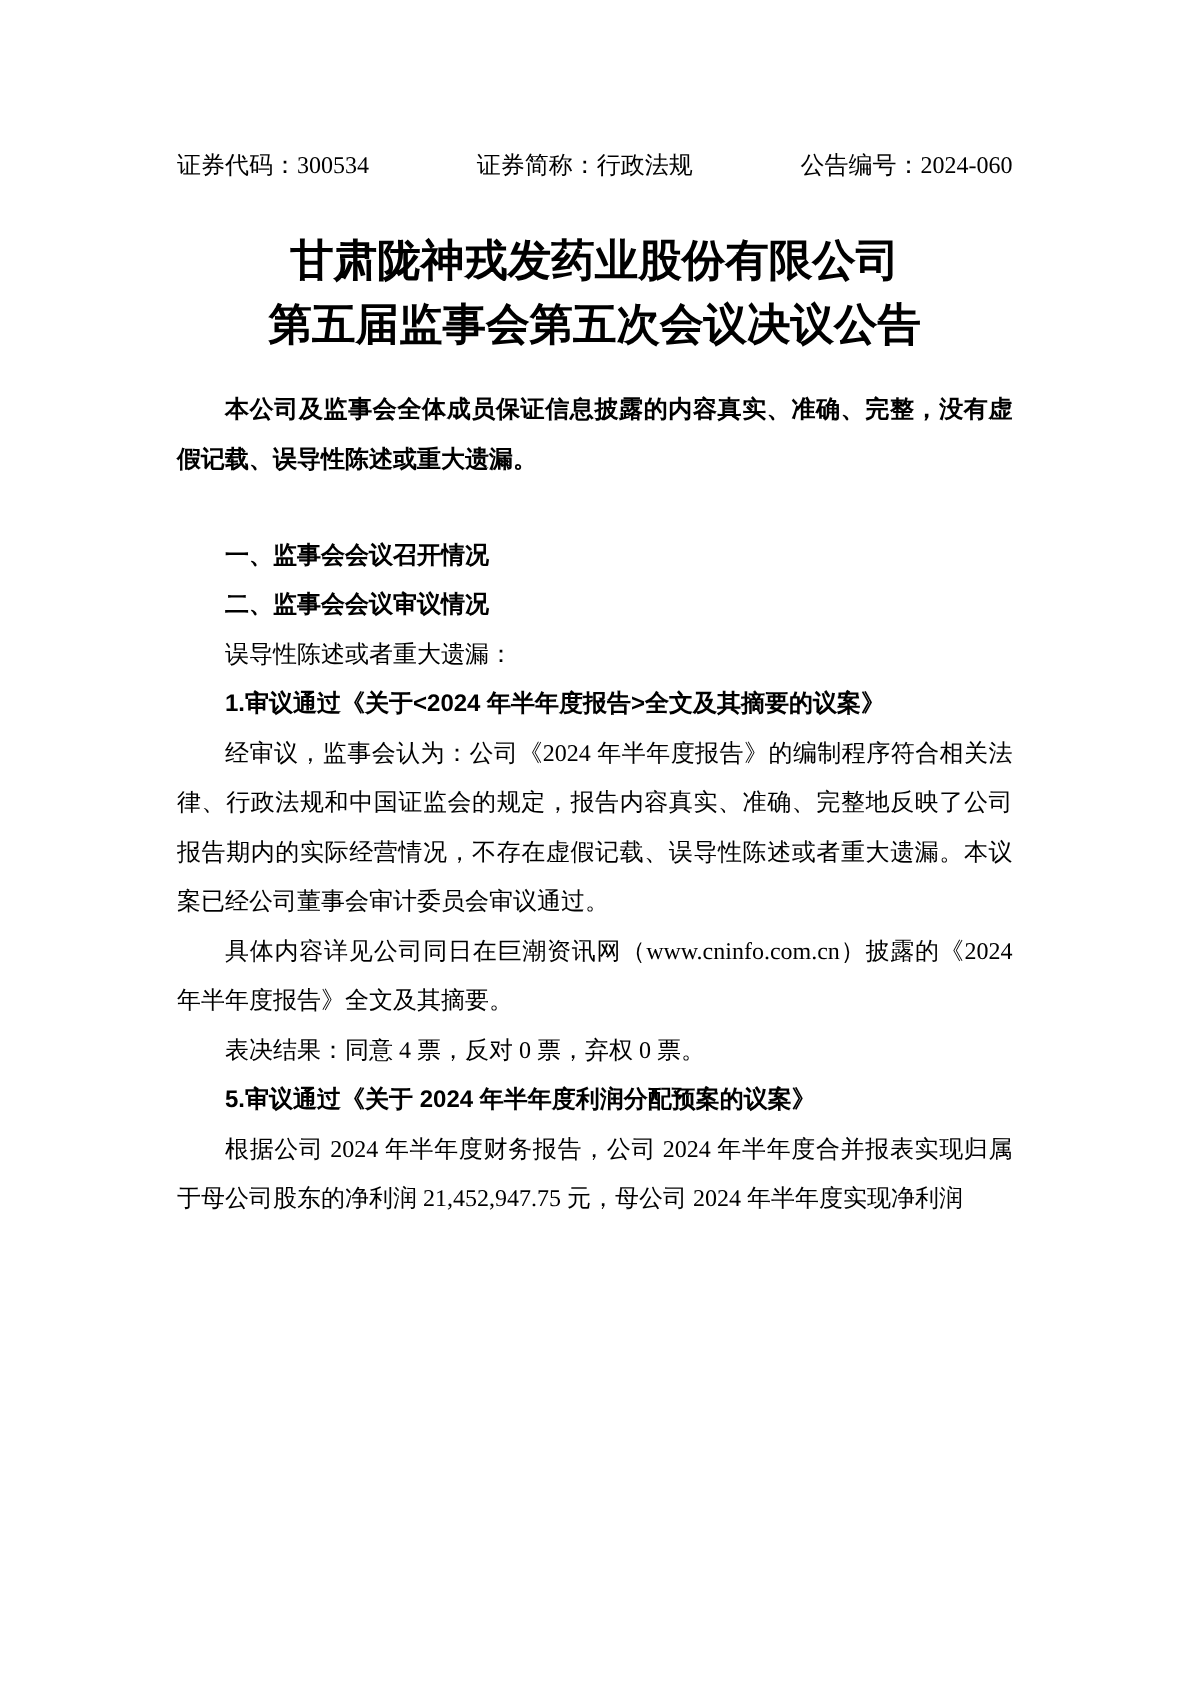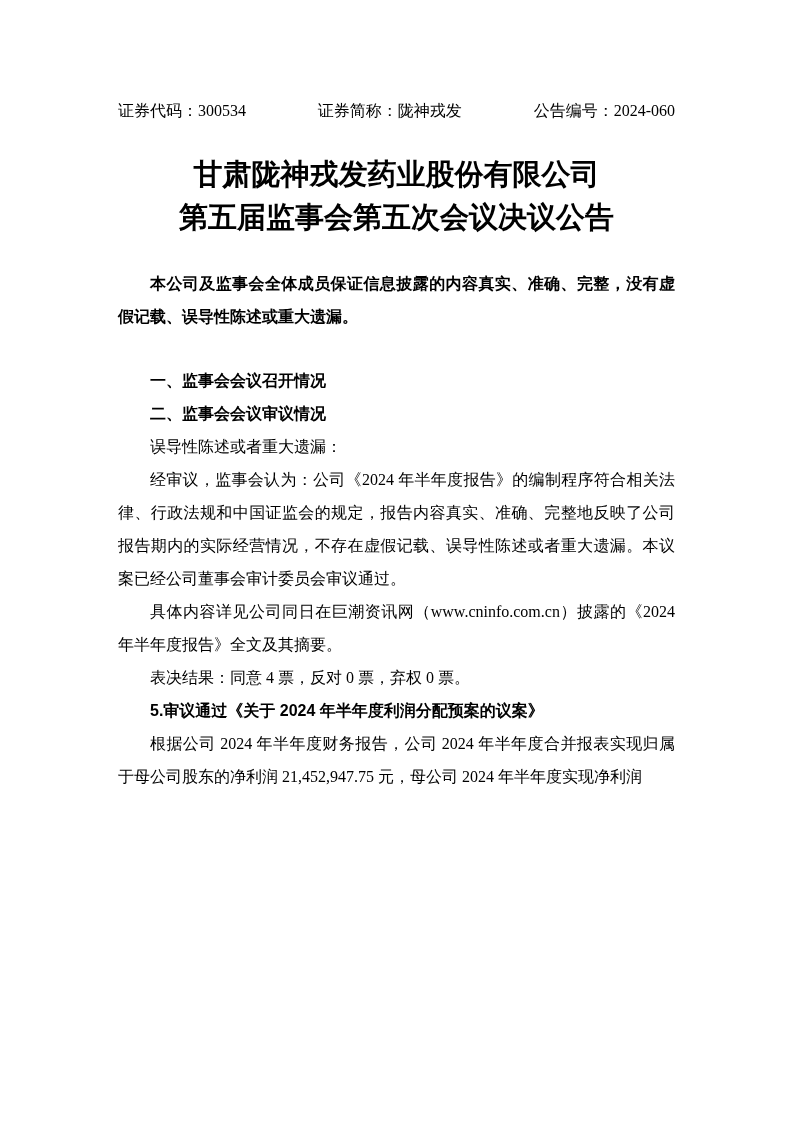--- a/index.html
+++ b/index.html
@@ -37,44 +37,45 @@
     font-size: 16px;
     line-height: 33px;
     text-align: justify;
     text-indent: 2em;
     word-break: break-all;
   }
   .para.bold {
     font-weight: bold;
     font-family: "Liberation Sans", "DejaVu Sans", sans-serif;
   }
-  .para.intro { margin-top: 28px; }
+  .para.intro { margin-top: 18px; }
   .para.gap-before { margin-top: 31px; }
 </style>
 </head>
 <body>
 
 <div class="page">
 
   <div class="header-row">
     <span>证券代码：300534</span>
-    <span>证券简称：陇神戎发</span>
+    <span>证券简称：行政法规</span>
     <span>公告编号：2024-060</span>
   </div>
 
   <h1 class="doc-title first">甘肃陇神戎发药业股份有限公司</h1>
   <h1 class="doc-title">第五届监事会第五次会议决议公告</h1>
 
   <p class="para bold intro">本公司及监事会全体成员保证信息披露的内容真实、准确、完整，没有虚假记载、误导性陈述或重大遗漏。</p>
 
   <p class="para bold gap-before">一、监事会会议召开情况</p>
 
   <p class="para bold">二、监事会会议审议情况</p>
   <p class="para">误导性陈述或者重大遗漏：</p>
 
+  <p class="para bold">1.审议通过《关于&lt;2024 年半年度报告&gt;全文及其摘要的议案》</p>
   <p class="para">经审议，监事会认为：公司《2024 年半年度报告》的编制程序符合相关法律、行政法规和中国证监会的规定，报告内容真实、准确、完整地反映了公司报告期内的实际经营情况，不存在虚假记载、误导性陈述或者重大遗漏。本议案已经公司董事会审计委员会审议通过。</p>
   <p class="para">具体内容详见公司同日在巨潮资讯网（www.cninfo.com.cn）披露的《2024 年半年度报告》全文及其摘要。</p>
   <p class="para">表决结果：同意 4 票，反对 0 票，弃权 0 票。</p>
 
   <p class="para bold">5.审议通过《关于 2024 年半年度利润分配预案的议案》</p>
   <p class="para">根据公司 2024 年半年度财务报告，公司 2024 年半年度合并报表实现归属于母公司股东的净利润 21,452,947.75 元，母公司 2024 年半年度实现净利润</p>
 
 </div>
 
 </body></html>

